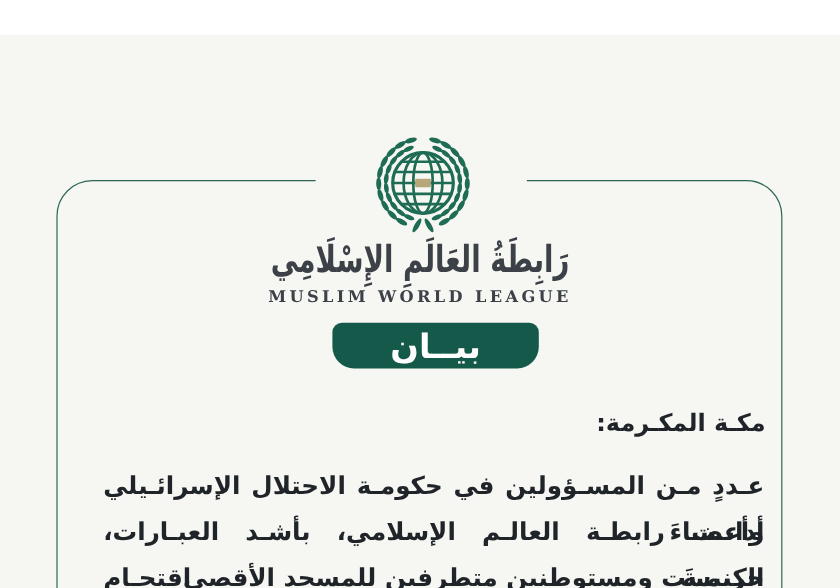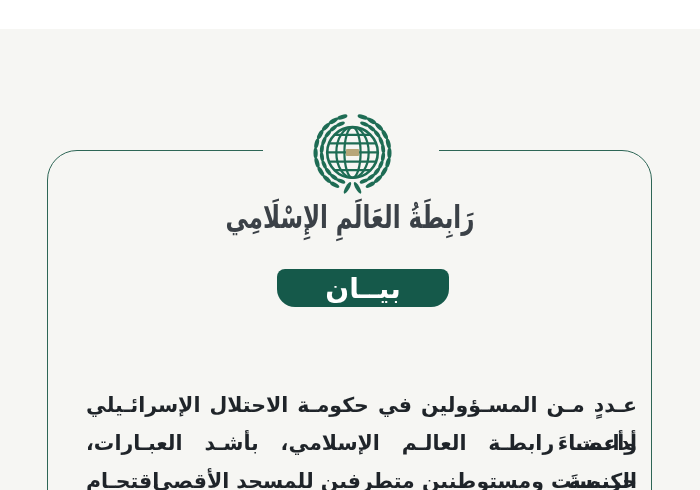--- a/index.html
+++ b/index.html
@@ -150,25 +150,27 @@
         <ellipse rx="2.1" ry="5.2" transform="translate(18.74 13.64) rotate(44.0)"></ellipse>
         <ellipse rx="1.9" ry="4.6" transform="translate(26.22 14.97) rotate(52.0)"></ellipse>
         <ellipse rx="2.1" ry="5.2" transform="translate(26.20 7.71) rotate(59.0)"></ellipse>
         <ellipse rx="1.9" ry="4.6" transform="translate(33.08 10.92) rotate(67.0)"></ellipse>
         <ellipse rx="2.1" ry="5.2" transform="translate(34.94 3.91) rotate(74.0)"></ellipse>
       </g>
   </svg>
 
   <div class="calligraphy">رَابِطَةُ العَالَمِ الإِسْلَامِي</div>
 
+  <div class="english-name">MUSLIM WORLD LEAGUE</div>
 
   <div class="banner">
     <span>بيــان</span>
   </div>
 
+  <div class="location-heading">مكـة المكـرمة:</div>
 
   <div class="paragraph">
     <div class="stmt-line just">عـددٍ مـن المسـؤولين في حكومـة الاحتلال الإسرائـيلي وأعضـاءَ</div>
     <div class="stmt-line just">أدانـت رابطـة العالـم الإسلامي، بأشـد العبـارات، جريمـةَ اقتحـامِ</div>
     <div class="stmt-line">الكنيست ومستوطنين متطرفين للمسجد الأقصى المبارك.</div>
   </div>
 
   <div class="clipped-line">وأكـدت الرابطـةُ أنَّ هـذه الانتهاكاتِ تمثِّـل اسـتفزازًا لمشـاعرِ المسـلمين</div>
 
 </div>

